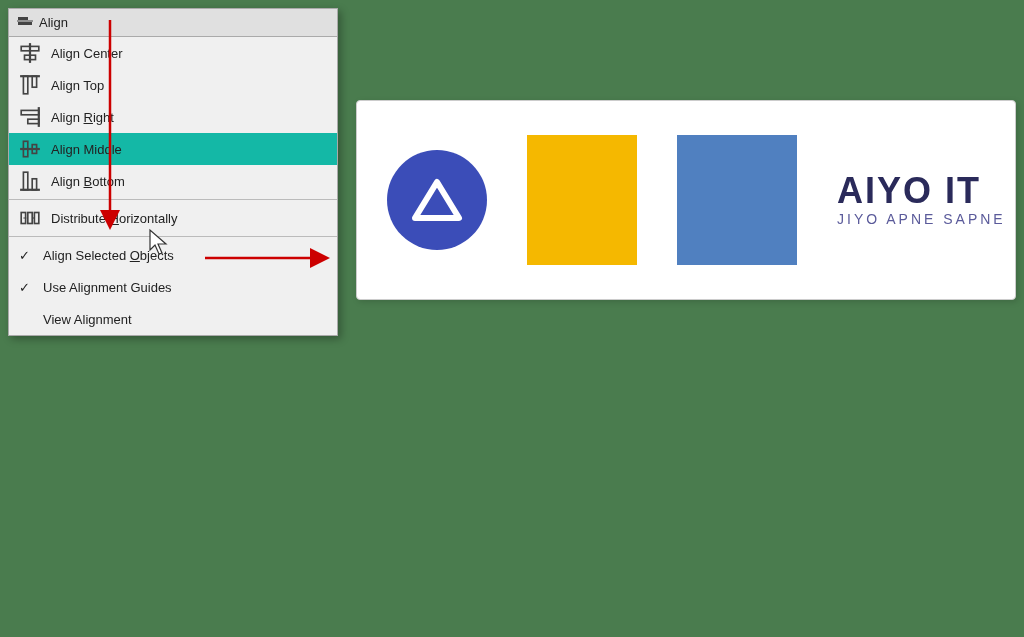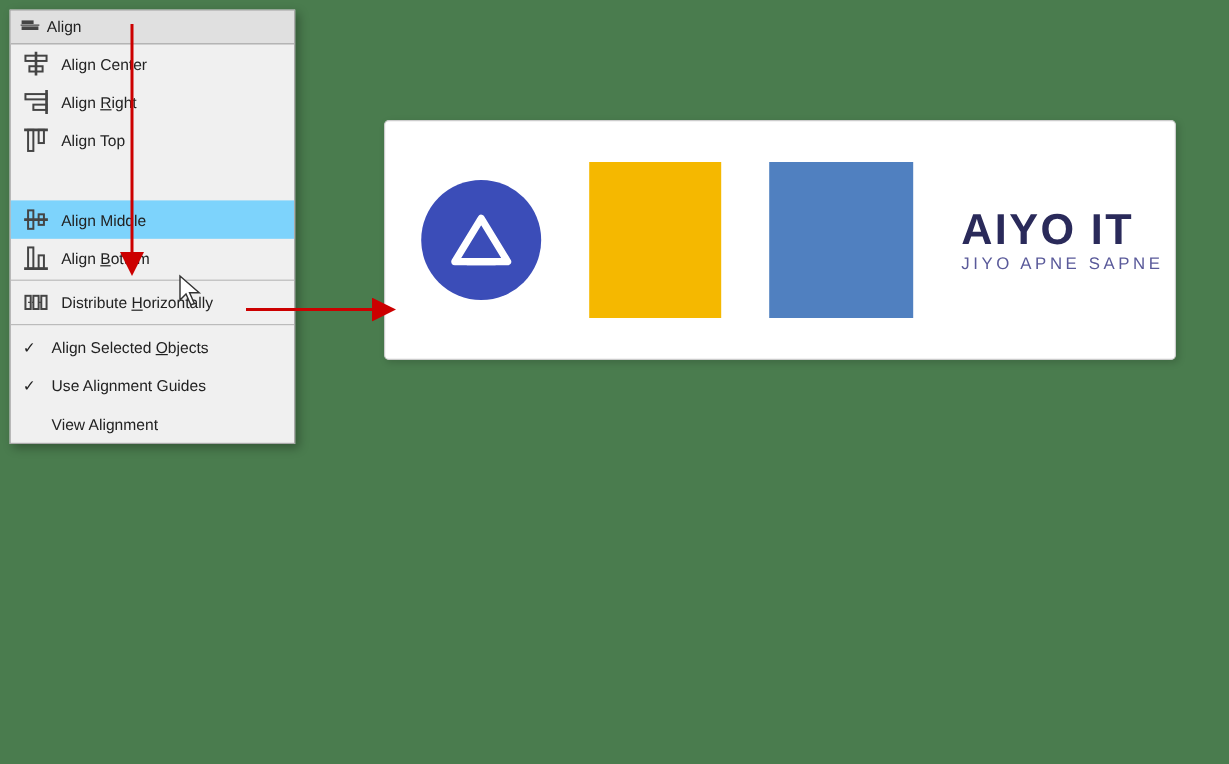--- a/index.html
+++ b/index.html
@@ -10,21 +10,21 @@
       font-family: 'Segoe UI', Arial, sans-serif;
       position: relative;
       overflow: hidden;
     }
 
     
     .dropdown-menu {
       position: absolute;
       top: 8px;
       left: 8px;
-      width: 238px;
+      width: 330px;
       background: #f0f0f0;
       border: 1px solid #aaa;
       box-shadow: 3px 3px 8px rgba(0,0,0,0.3);
       z-index: 10;
     }
 
     .dropdown-header {
       background: #e0e0e0;
       border-bottom: 1px solid #aaa;
       padding: 4px 8px;
@@ -40,22 +40,21 @@
       align-items: center;
       padding: 5px 10px;
       font-size: 13px;
       color: #222;
       cursor: pointer;
       gap: 10px;
       min-height: 32px;
     }
 
     .dropdown-item.highlighted {
-      background: #7dd3fc;
-      margin-top: 34px;
+      background: #14b8a6;
     }
 
     .dropdown-item .check-mark {
       width: 14px;
       font-size: 13px;
       color: #222;
       display: inline-block;
     }
 
     .dropdown-item .item-icon {
@@ -101,21 +100,21 @@
       top: 248px;
       left: 200px;
       z-index: 20;
       pointer-events: none;
     }
 
     
     .preview-panel {
       position: absolute;
       top: 100px;
-      left: 320px;
+      left: 356px;
       width: 660px;
       height: 200px;
       background: white;
       border: 1px solid #ccc;
       border-radius: 4px;
       display: flex;
       align-items: center;
       justify-content: flex-start;
       padding: 20px 30px;
       gap: 40px;
@@ -206,37 +205,37 @@
         <rect x="5" y="12" width="10" height="4" fill="none" stroke="#444" stroke-width="1.5"></rect>
         <line x1="10" y1="1" x2="10" y2="19" stroke="#444" stroke-width="2"></line>
       </svg>
     </span>
     <span class="item-label">Align Center</span>
   </div>
 
   <div class="dropdown-item">
     <span class="item-icon">
       <svg viewBox="0 0 20 20" xmlns="http://www.w3.org/2000/svg">
+        <rect x="4" y="2" width="4" height="16" fill="none" stroke="#444" stroke-width="1.5"></rect>
+        <rect x="12" y="2" width="4" height="10" fill="none" stroke="#444" stroke-width="1.5"></rect>
+        <line x1="1" y1="2" x2="19" y2="2" stroke="#444" stroke-width="2"></line>
+      </svg>
+    </span>
+    <span class="item-label">Align Top</span>
+  </div>
+
+  <div class="dropdown-item">
+    <span class="item-icon">
+      <svg viewBox="0 0 20 20" xmlns="http://www.w3.org/2000/svg">
         <rect x="2" y="4" width="16" height="4" fill="none" stroke="#444" stroke-width="1.5"></rect>
         <rect x="8" y="12" width="10" height="4" fill="none" stroke="#444" stroke-width="1.5"></rect>
         <line x1="18" y1="1" x2="18" y2="19" stroke="#444" stroke-width="2"></line>
       </svg>
     </span>
     <span class="item-label">Align <u>R</u>ight</span>
-  </div>
-
-  <div class="dropdown-item">
-    <span class="item-icon">
-      <svg viewBox="0 0 20 20" xmlns="http://www.w3.org/2000/svg">
-        <rect x="4" y="2" width="4" height="16" fill="none" stroke="#444" stroke-width="1.5"></rect>
-        <rect x="12" y="2" width="4" height="10" fill="none" stroke="#444" stroke-width="1.5"></rect>
-        <line x1="1" y1="2" x2="19" y2="2" stroke="#444" stroke-width="2"></line>
-      </svg>
-    </span>
-    <span class="item-label">Align Top</span>
   </div>
 
   <div class="dropdown-item highlighted">
     <span class="item-icon">
       <svg viewBox="0 0 20 20" xmlns="http://www.w3.org/2000/svg">
         <rect x="4" y="3" width="4" height="14" fill="none" stroke="#444" stroke-width="1.5"></rect>
         <rect x="12" y="6" width="4" height="8" fill="none" stroke="#444" stroke-width="1.5"></rect>
         <line x1="1" y1="10" x2="19" y2="10" stroke="#444" stroke-width="2"></line>
       </svg>
     </span>

